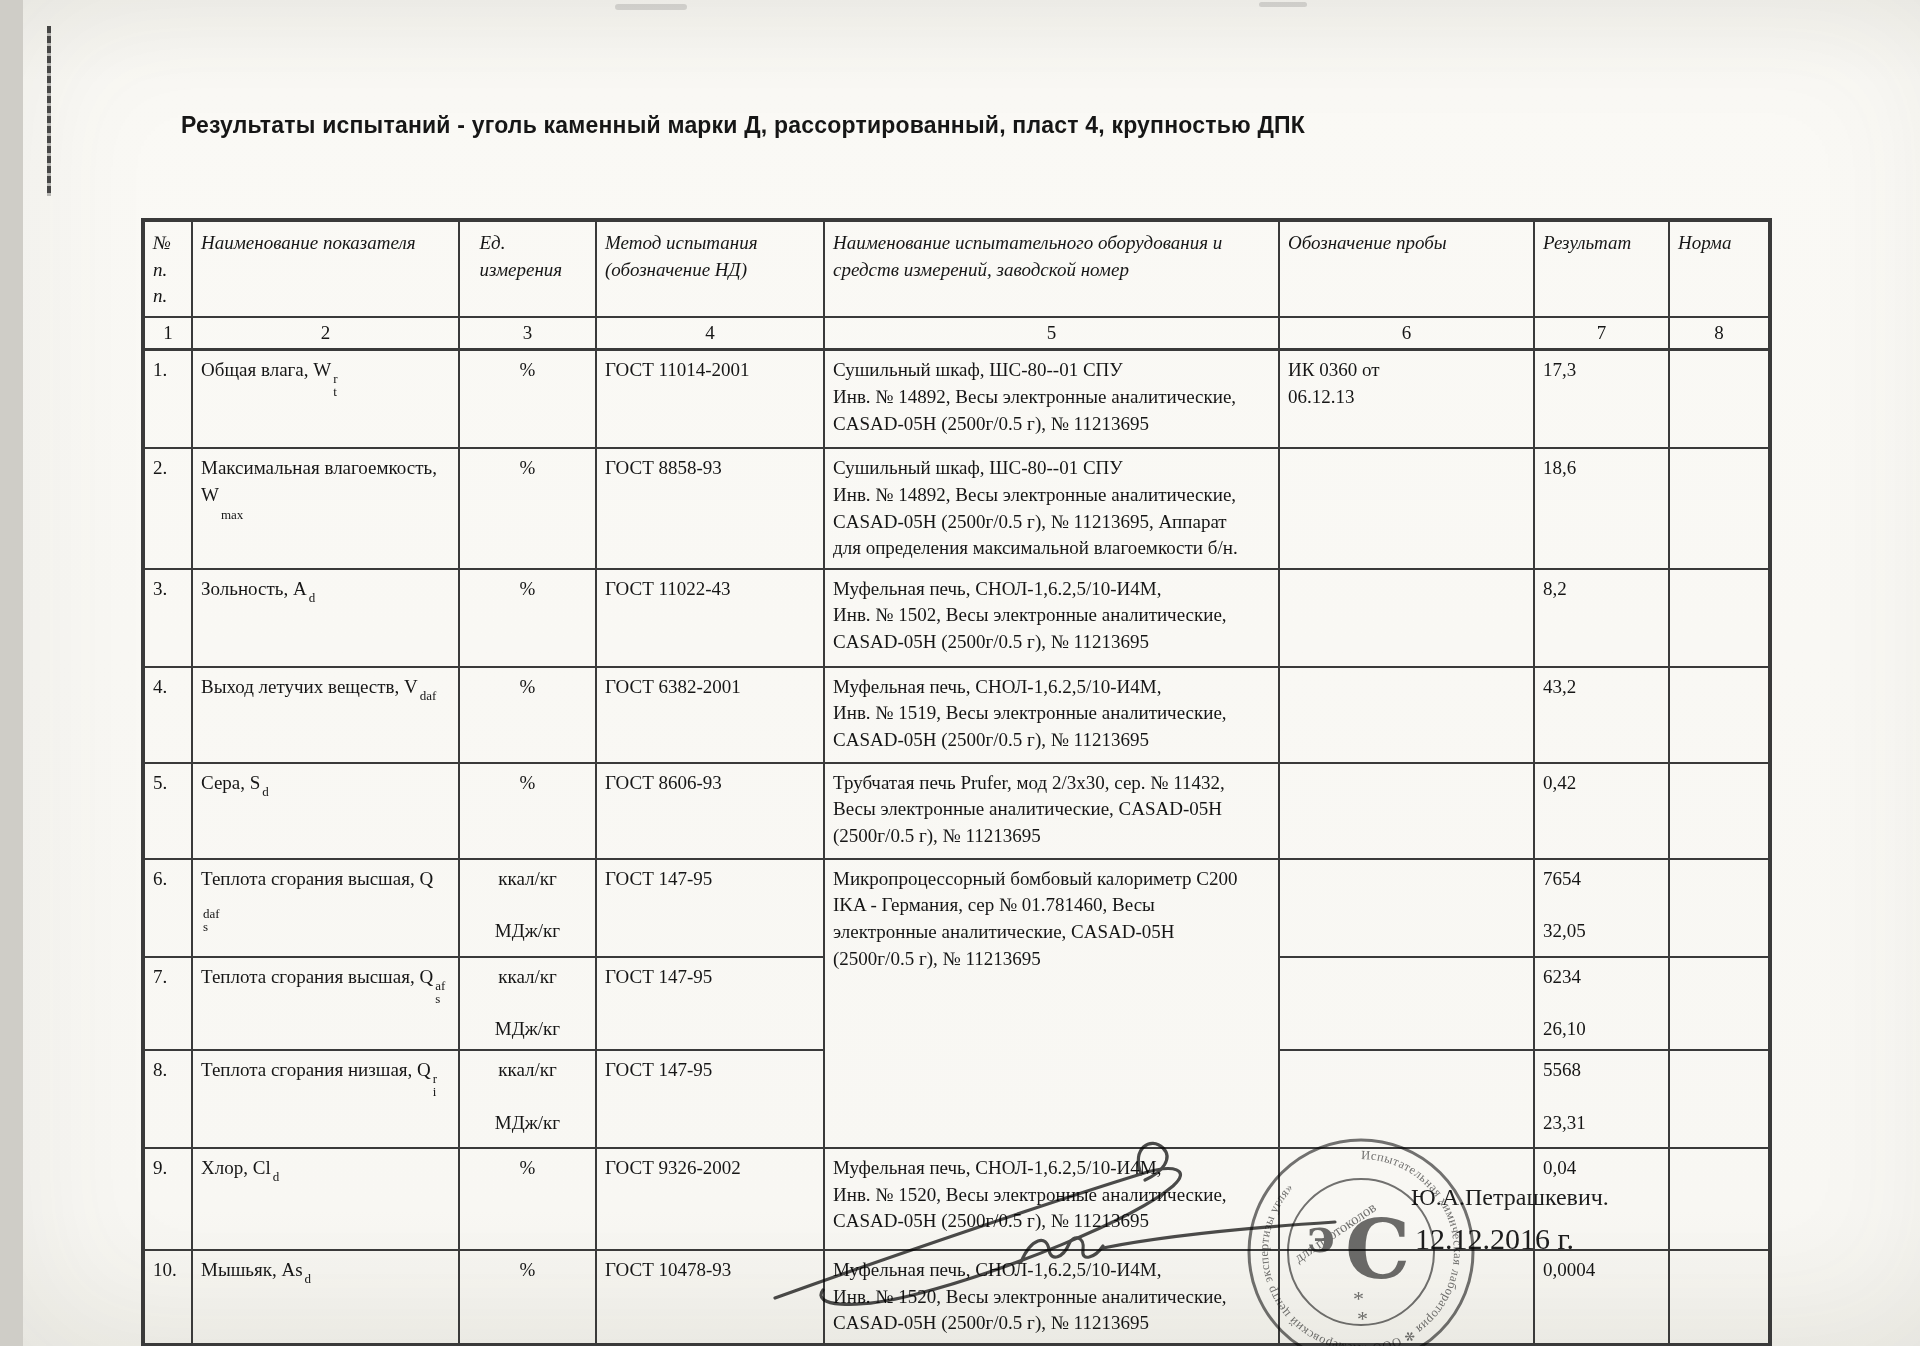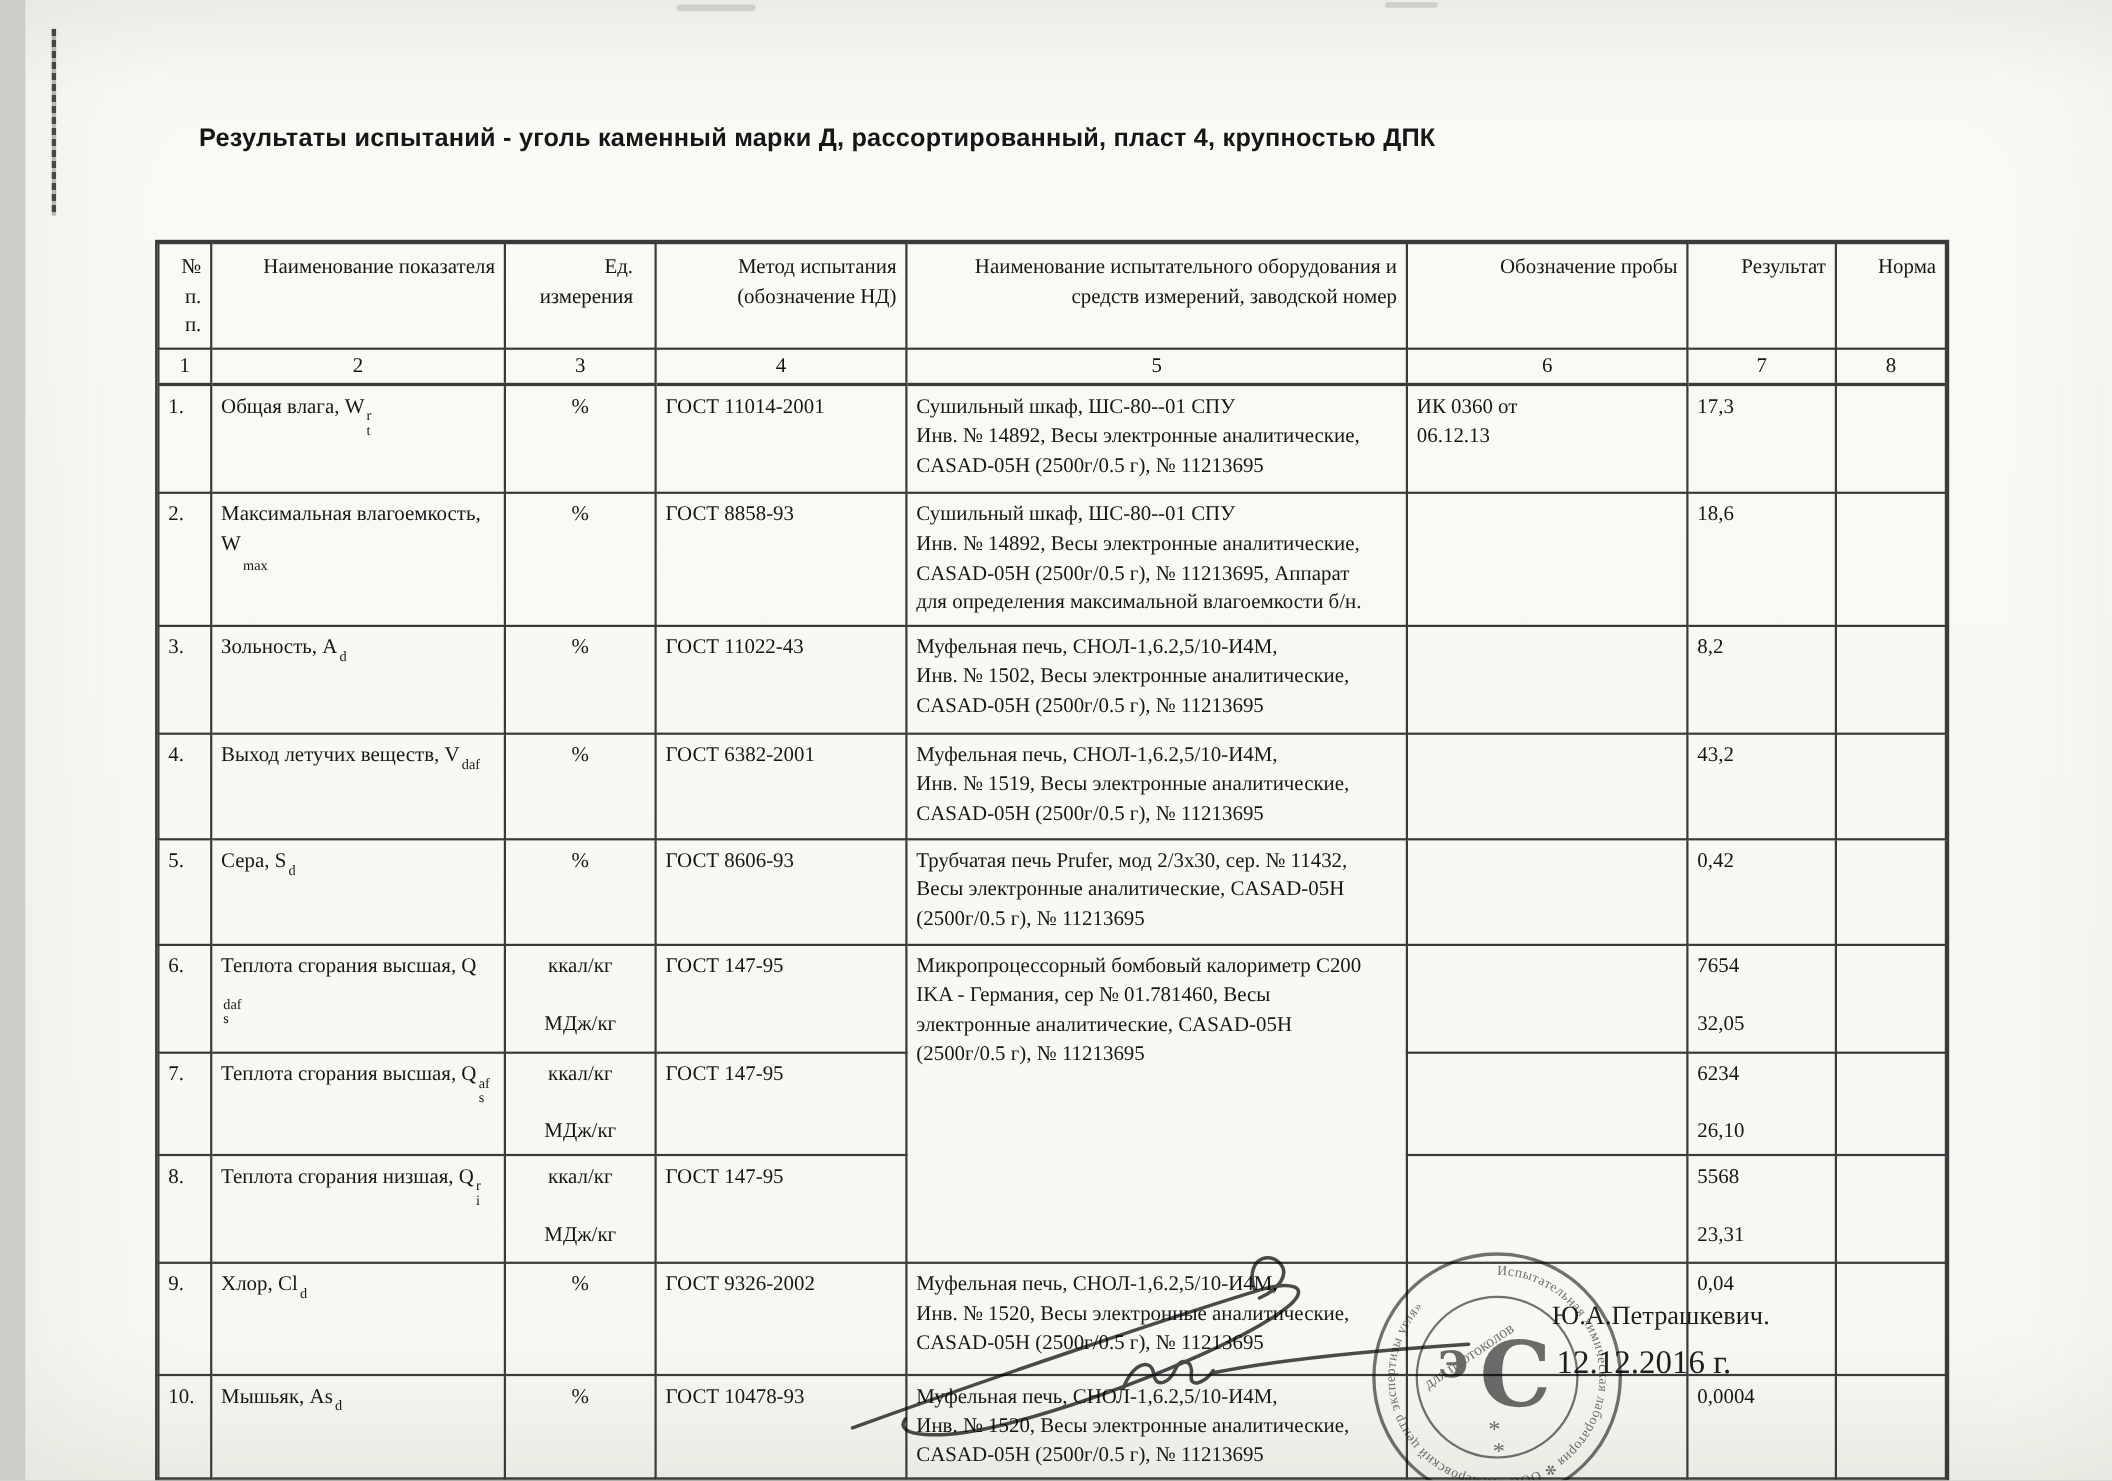--- a/index.html
+++ b/index.html
@@ -20,21 +20,21 @@
   .title{
     position:absolute;left:140px;top:112px;width:1160px;text-align:center;
     font-family:"Liberation Sans",sans-serif;font-weight:bold;font-size:23px;letter-spacing:.2px;
   }
   table.tbl{
     position:absolute;left:120px;top:220px;width:1625px;
     border-collapse:collapse;table-layout:fixed;
     font-size:19px;line-height:1.4;outline:2px solid #3a3a3a;
   }
   .tbl th,.tbl td{border:2px solid #3a3a3a;vertical-align:top;padding:6px 8px;font-weight:normal;overflow:hidden;}
-  .tbl th{text-align:right;padding-top:8px;height:70px;}
+  .tbl th{text-align:left;padding-top:8px;height:70px;font-style:italic;}
   .th-narrow div{max-width:96px;margin:0 auto;}
   tr.numrow td{text-align:center;height:24px;padding:2px 4px;border-bottom-width:3px;}
   .c-num{text-align:left;padding-left:9px;}
   .c-name{padding-left:11px;padding-top:11px;}
   .c-unit{text-align:center;padding-top:11px;}
   .c-method{padding-left:14px;padding-top:11px;}
   .c-equip{white-space:pre-line;padding-left:12px;padding-top:8px;}
   .c-sample{text-align:left;padding-top:11px;}
   .c-result{padding-top:11px;}
   .stack2{margin-top:26px;}

